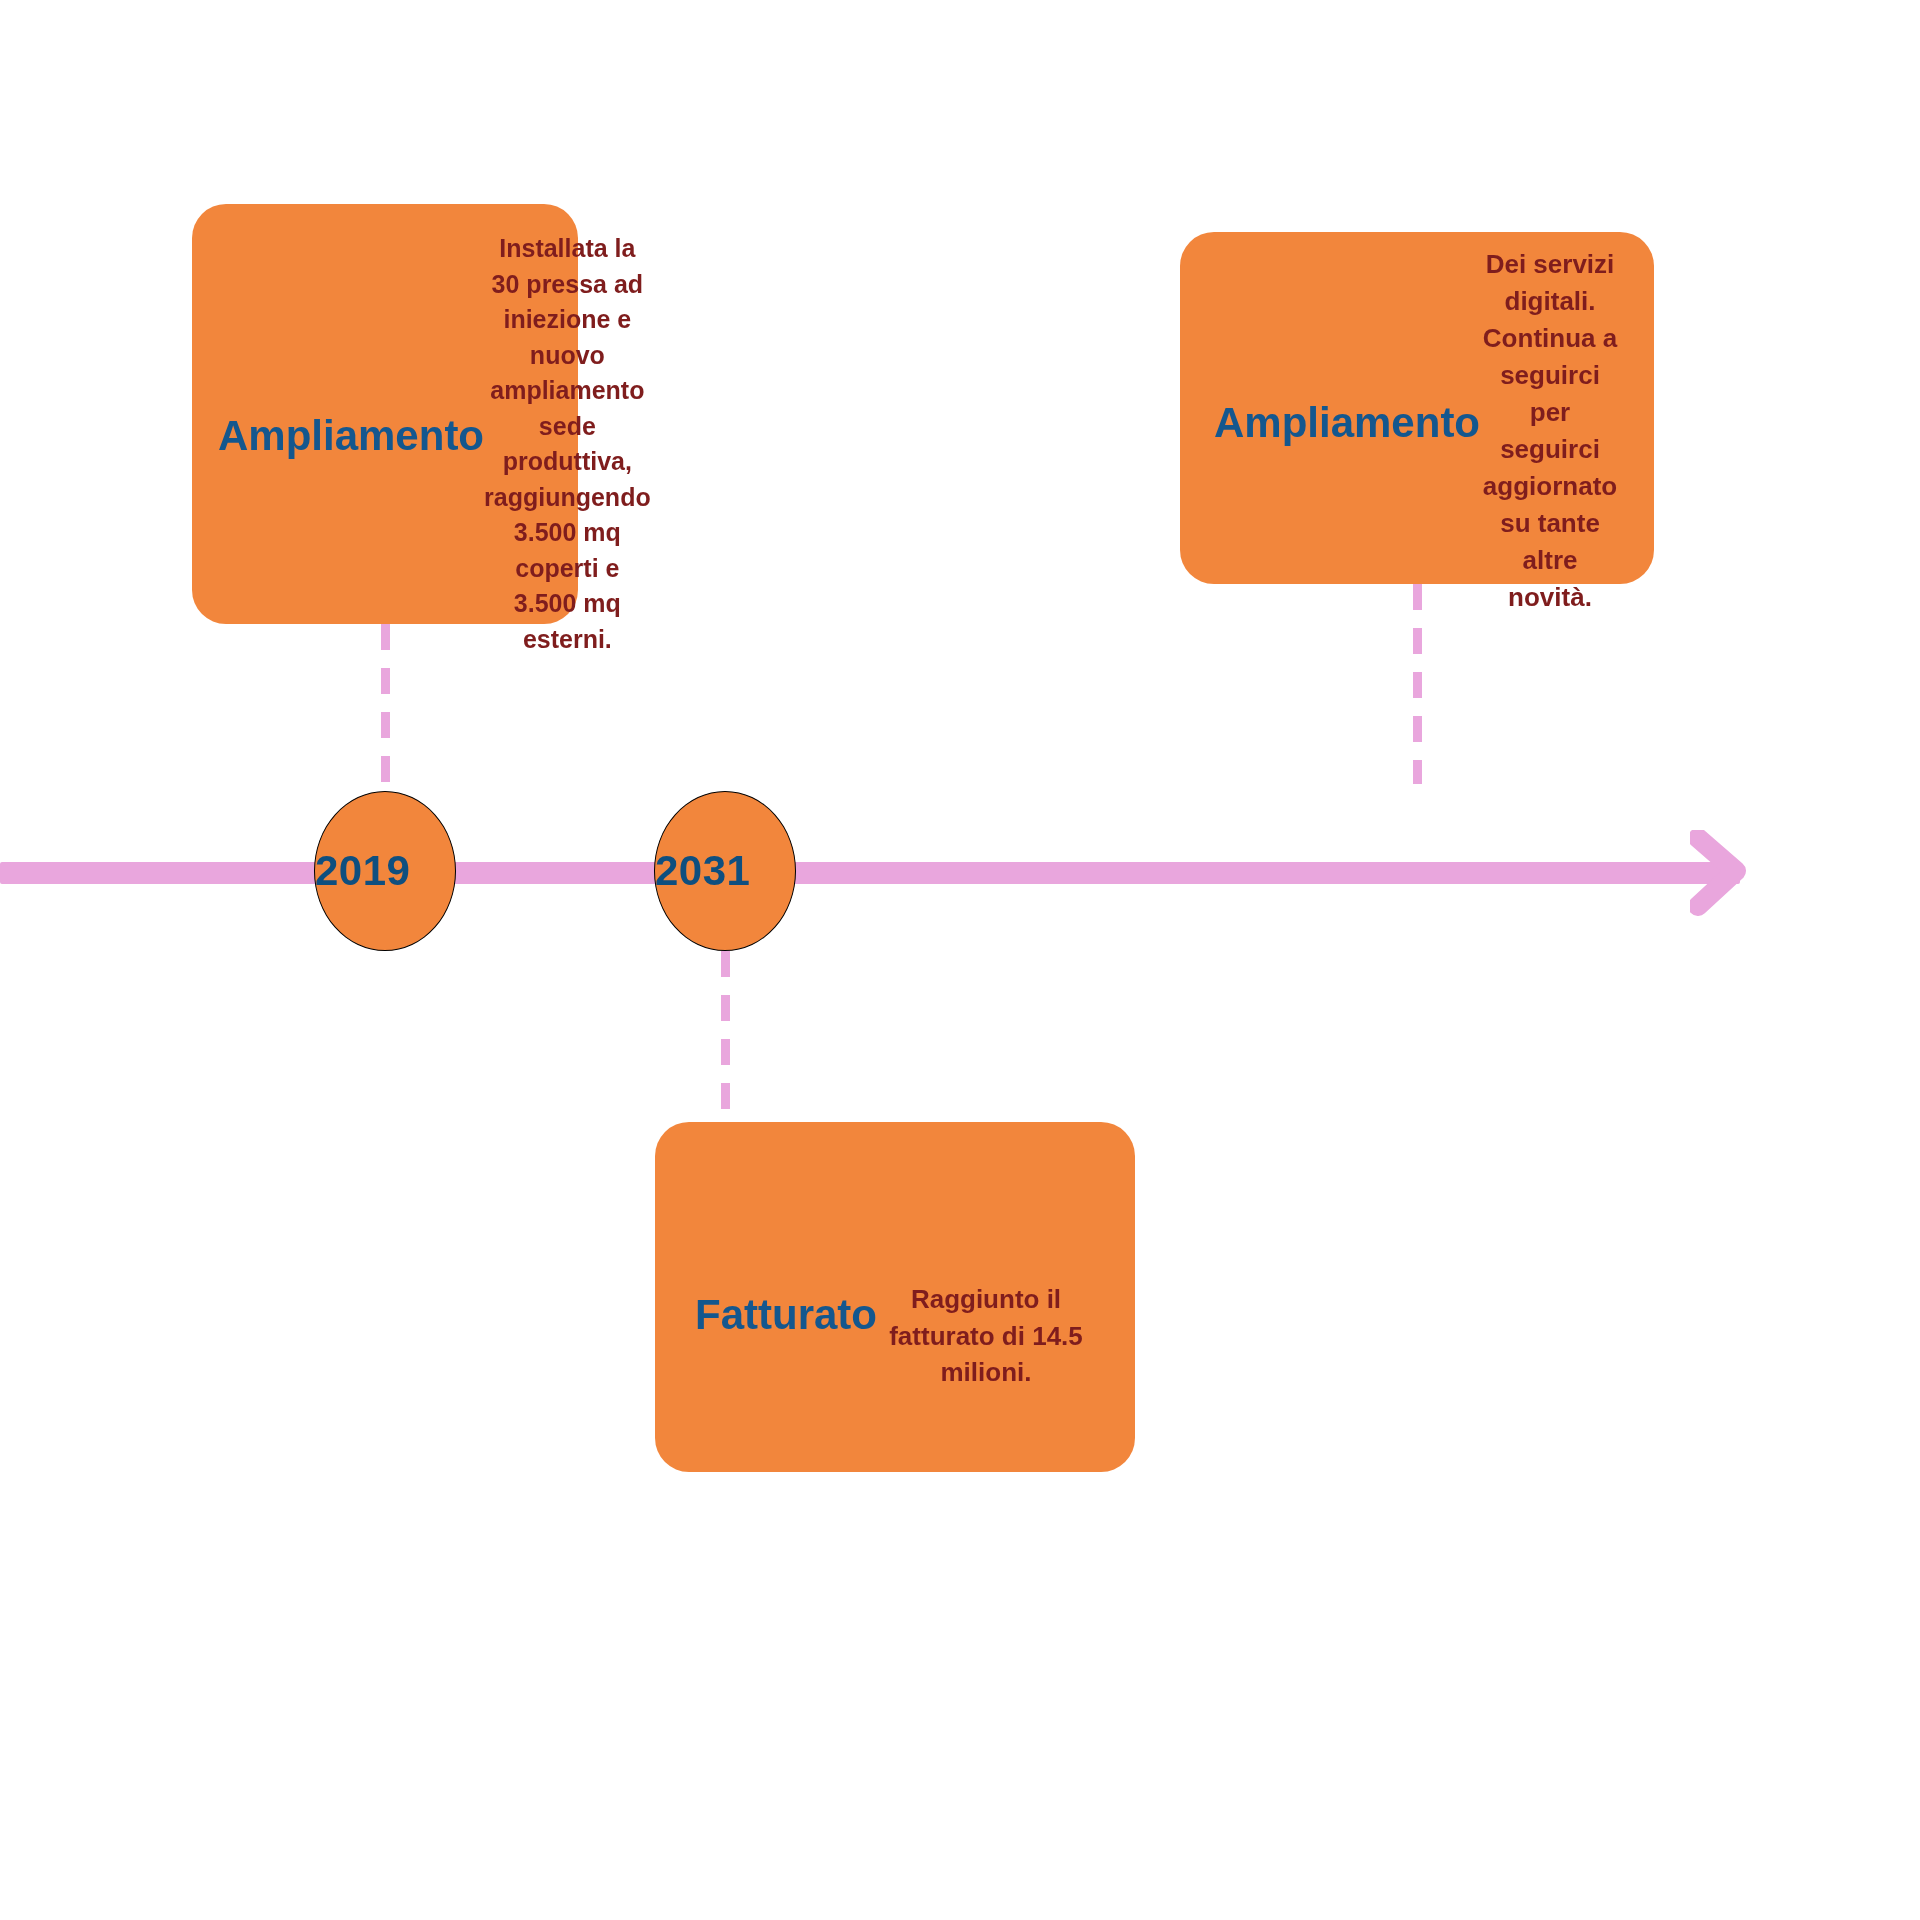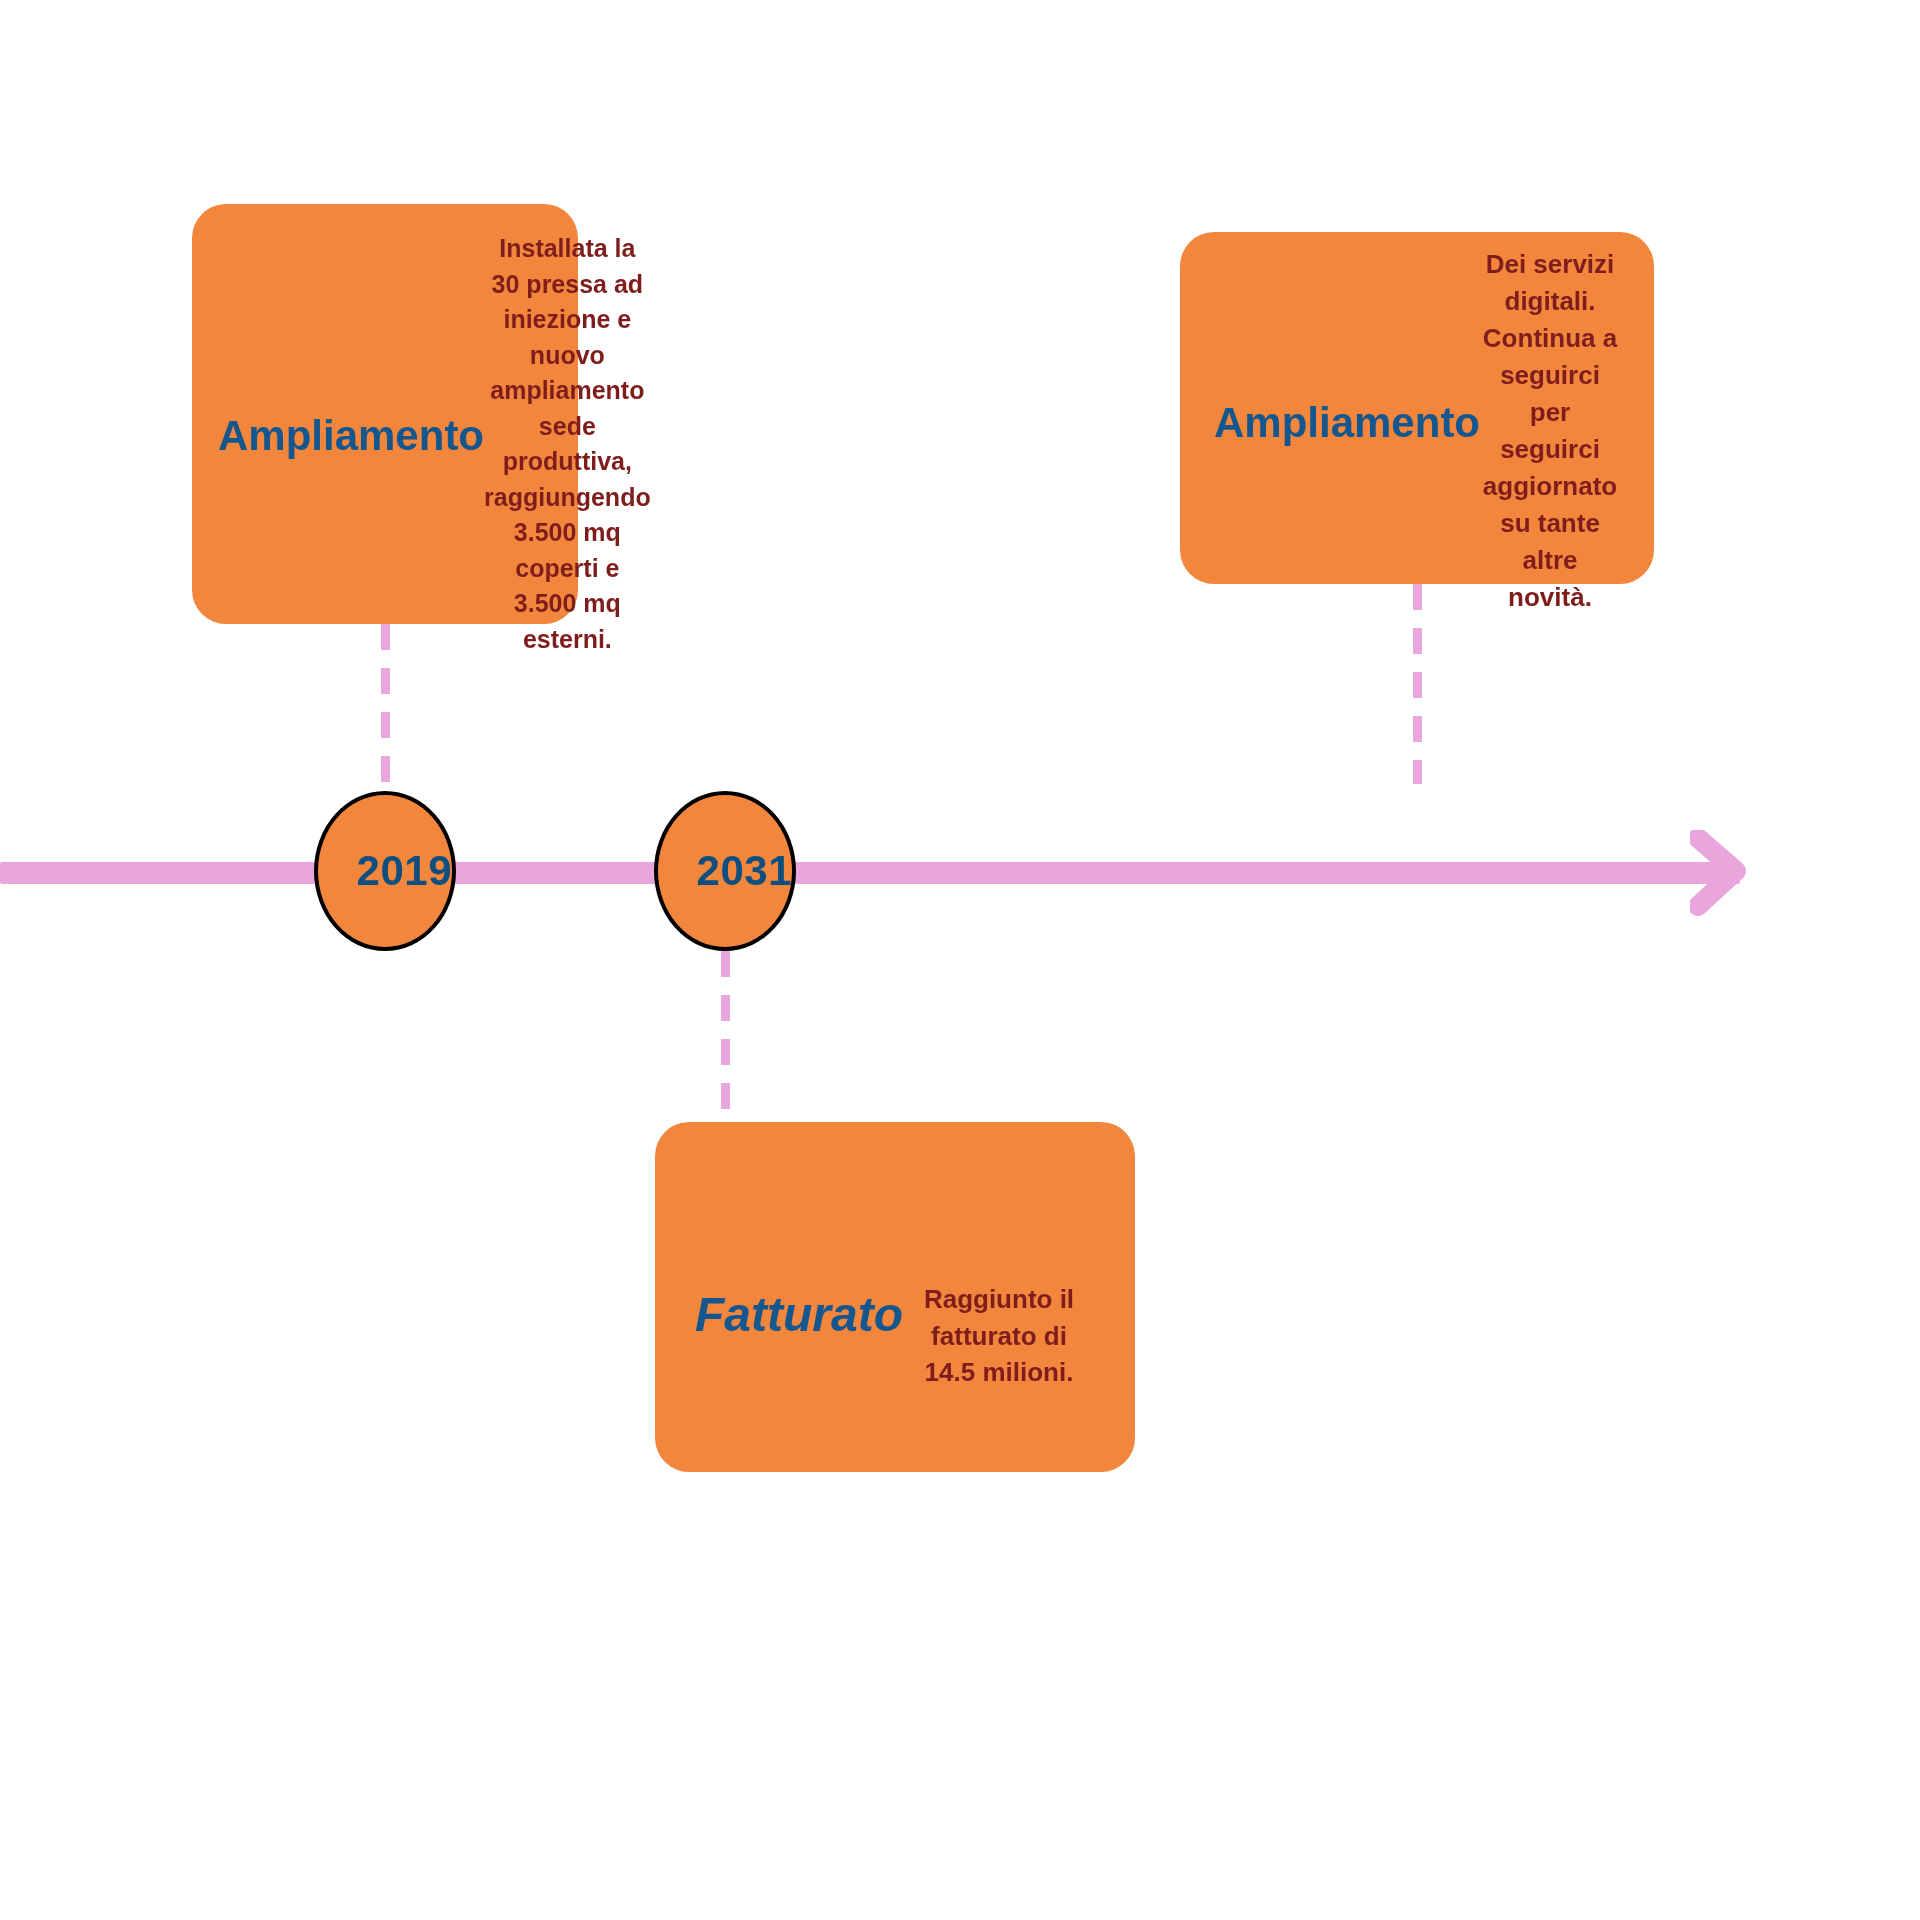--- a/index.html
+++ b/index.html
@@ -39,25 +39,25 @@
     height: 86px;
   }
 
   
   .year-node {
     position: absolute;
     width: 142px;
     height: 160px;
     border-radius: 50%;
     background: #f2863c;
-    border: 4px solid #000000;
+    border: 1px solid #000000;
     box-sizing: border-box;
     display: flex;
     align-items: center;
-    justify-content: flex-end;
+    justify-content: flex-start;
   }
   .year-label {
     font-size: 42px;
     font-weight: bold;
     color: #0f4f7f;
     letter-spacing: 0.5px;
     line-height: 1;
   }
 
   
@@ -108,21 +108,21 @@
   #card-2019 .card-body  { font-size: 25px; }
 
   
   #card-2022 {
     left: 655px;
     top: 1122px;
     width: 480px;
     height: 350px;
     padding: 78px 40px 0 40px;
   }
-  #card-2022 .card-title { font-size: 48px; margin-bottom: 42px; font-style: italic; }
+  #card-2022 .card-title { font-size: 42px; margin-bottom: 42px; }
   #card-2022 .card-body  { font-size: 26px; }
 
   
   #card-2024 {
     left: 1180px;
     top: 232px;
     width: 474px;
     height: 352px;
     padding: 46px 34px 0 34px;
   }

